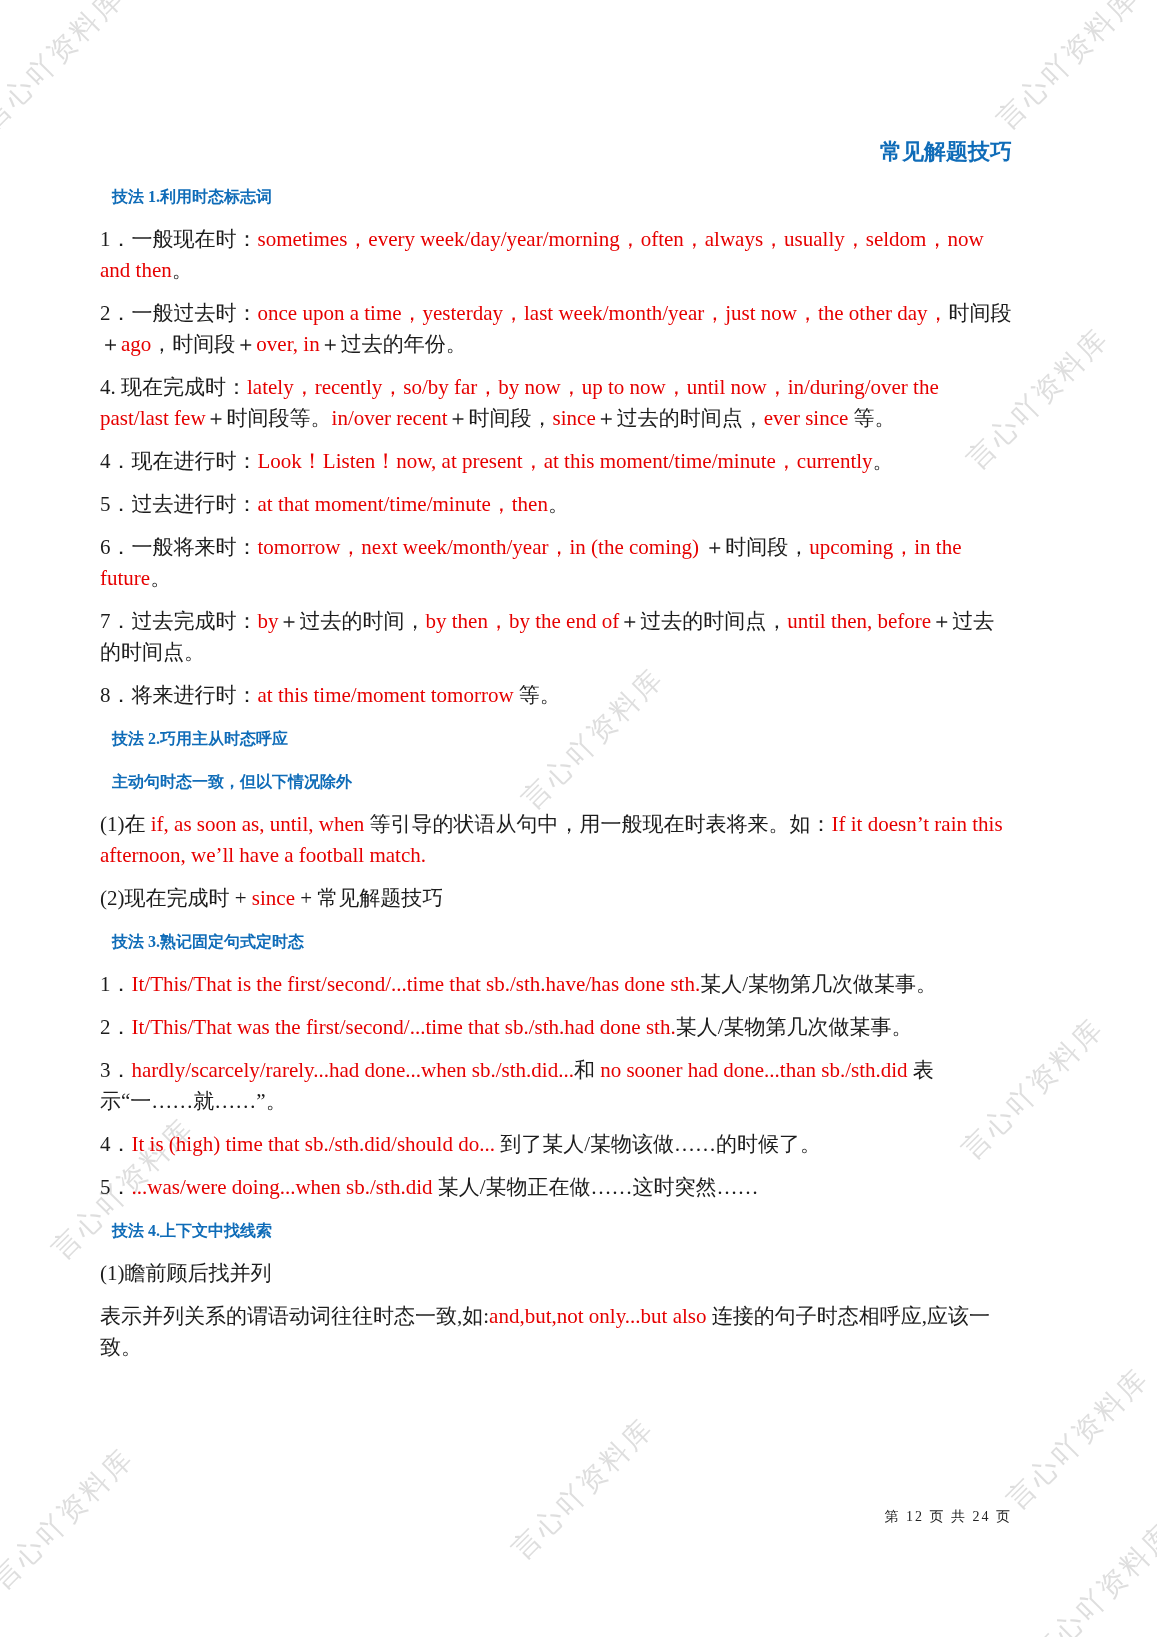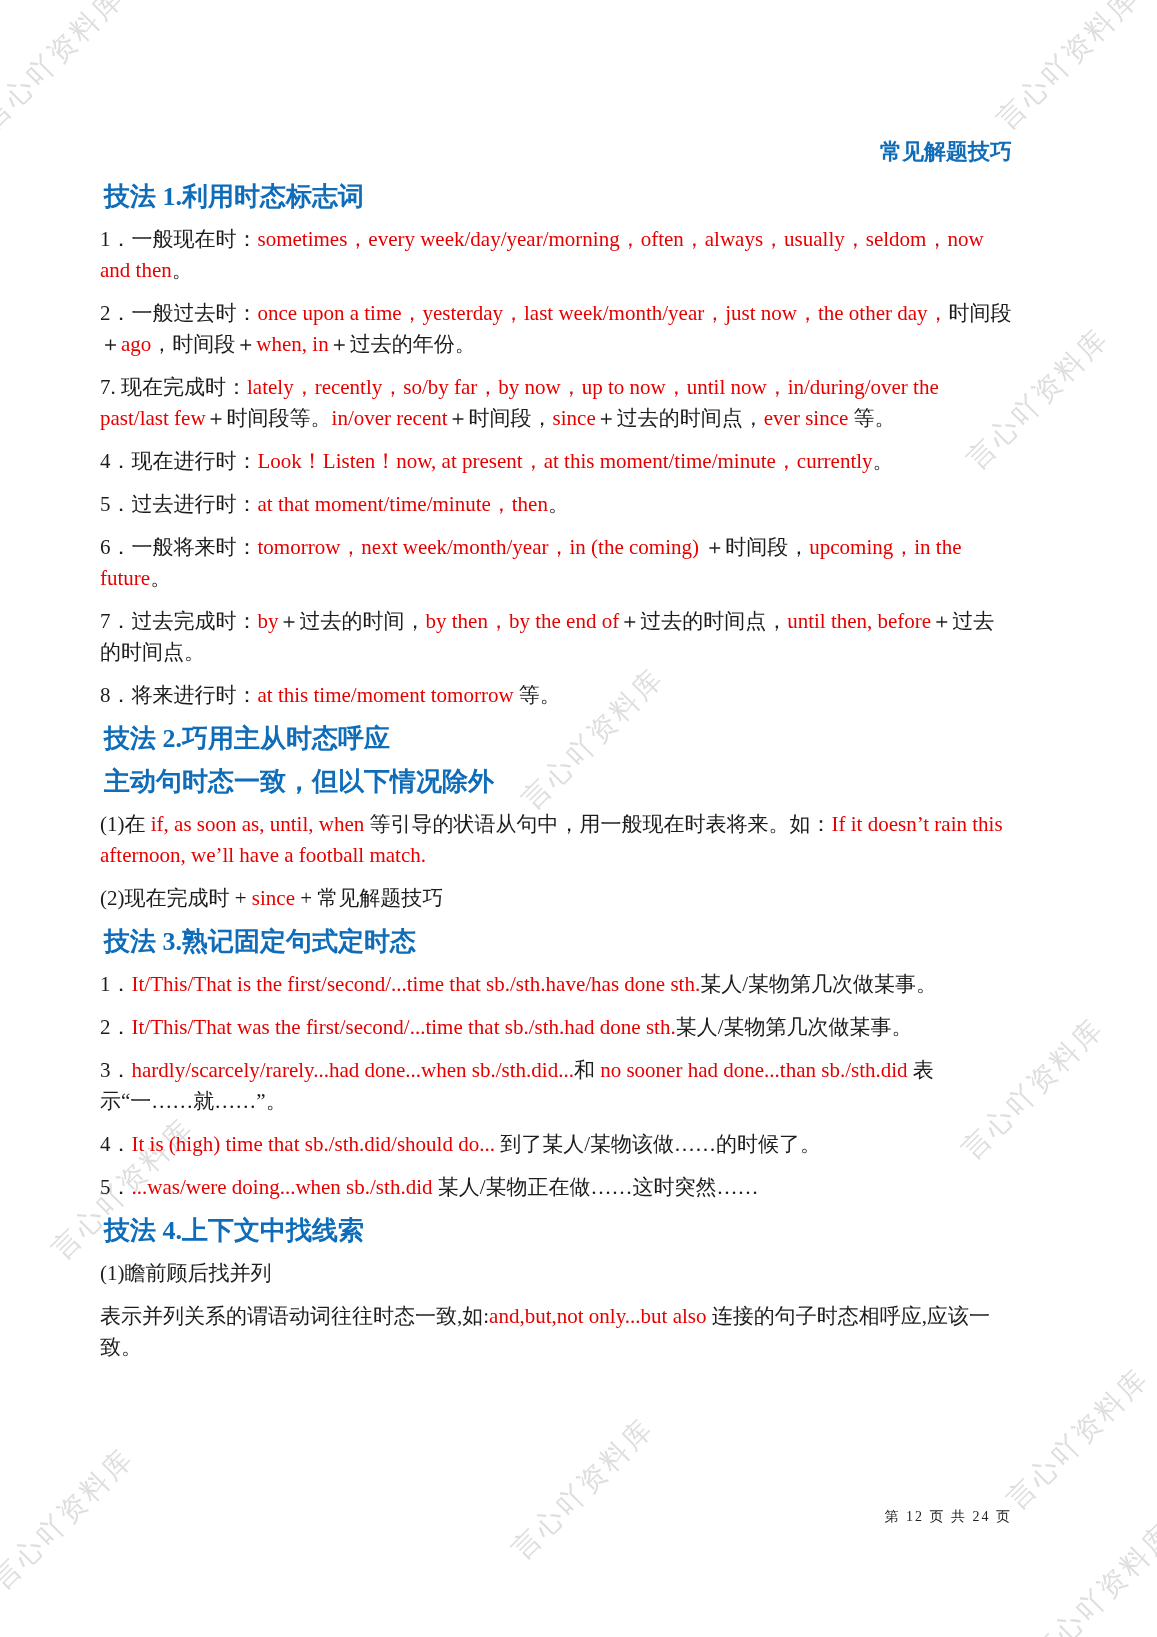--- a/index.html
+++ b/index.html
@@ -19,25 +19,25 @@
   }
   .title {
     text-align: right;
     font-size: 22px;
     line-height: 31px;
     font-weight: bold;
     color: #0f6cb8;
     margin: 0 0 14px 0;
   }
   .heading {
-    font-size: 26px;
+    font-size: 16px;
     line-height: 31px;
     font-weight: bold;
     color: #0f6cb8;
-    margin: 0 0 12px 4px;
+    margin: 0 0 12px 12px;
   }
   .para {
     font-size: 21px;
     line-height: 31px;
     margin: 0 0 12px 0;
     word-break: break-word;
   }
   .c-k { color: #1c1c1c; }
   .c-r { color: #e60000; }
   .c-b { color: #0f6cb8; }
@@ -83,22 +83,22 @@
 <div class="wm wm6">言心吖资料库</div>
 <div class="wm wm7">言心吖资料库</div>
 <div class="wm wm8">言心吖资料库</div>
 <div class="wm wm9">言心吖资料库</div>
 <div class="wm wm10">言心吖资料库</div>
 
 <div class="content" id="doc-content">
     <div class="title"><span class="c-b">常见解题技巧</span></div>
     <div class="heading"><span class="c-b">技法 1.利用时态标志词</span></div>
     <p class="para"><span class="c-k">1．一般现在时：</span><span class="c-r">sometimes，every week/day/year/morning，often，always，usually，seldom，now and then</span><span class="c-k">。</span></p>
-    <p class="para"><span class="c-k">2．一般过去时：</span><span class="c-r">once upon a time，yesterday，last week/month/year，just now，the other day，</span><span class="c-k">时间段＋</span><span class="c-r">ago</span><span class="c-k">，时间段＋</span><span class="c-r">when, in</span><span class="c-k">＋过去的年份。</span></p>
-    <p class="para"><span class="c-k">7. 现在完成时：</span><span class="c-r">lately，recently，so/by far，by now，up to now，until now，in/during/over the past/last few</span><span class="c-k">＋时间段等。</span><span class="c-r">in/over recent</span><span class="c-k">＋时间段，</span><span class="c-r">since</span><span class="c-k">＋过去的时间点，</span><span class="c-r">ever since</span><span class="c-k"> 等。</span></p>
+    <p class="para"><span class="c-k">2．一般过去时：</span><span class="c-r">once upon a time，yesterday，last week/month/year，just now，the other day，</span><span class="c-k">时间段＋</span><span class="c-r">ago</span><span class="c-k">，时间段＋</span><span class="c-r">over, in</span><span class="c-k">＋过去的年份。</span></p>
+    <p class="para"><span class="c-k">4. 现在完成时：</span><span class="c-r">lately，recently，so/by far，by now，up to now，until now，in/during/over the past/last few</span><span class="c-k">＋时间段等。</span><span class="c-r">in/over recent</span><span class="c-k">＋时间段，</span><span class="c-r">since</span><span class="c-k">＋过去的时间点，</span><span class="c-r">ever since</span><span class="c-k"> 等。</span></p>
     <p class="para"><span class="c-k">4．现在进行时：</span><span class="c-r">Look！Listen！now, at present，at this moment/time/minute，currently</span><span class="c-k">。</span></p>
     <p class="para"><span class="c-k">5．过去进行时：</span><span class="c-r">at that moment/time/minute，then</span><span class="c-k">。</span></p>
     <p class="para"><span class="c-k">6．一般将来时：</span><span class="c-r">tomorrow，next week/month/year，in (the coming) </span><span class="c-k">＋时间段，</span><span class="c-r">upcoming，in the future</span><span class="c-k">。</span></p>
     <p class="para"><span class="c-k">7．过去完成时：</span><span class="c-r">by</span><span class="c-k">＋过去的时间，</span><span class="c-r">by then，by the end of</span><span class="c-k">＋过去的时间点，</span><span class="c-r">until then, before</span><span class="c-k">＋过去的时间点。</span></p>
     <p class="para"><span class="c-k">8．将来进行时：</span><span class="c-r">at this time/moment tomorrow</span><span class="c-k"> 等。</span></p>
     <div class="heading"><span class="c-b">技法 2.巧用主从时态呼应</span></div>
     <div class="heading"><span class="c-b">主动句时态一致，但以下情况除外</span></div>
     <p class="para"><span class="c-k">(1)在 </span><span class="c-r">if, as soon as, until, when</span><span class="c-k"> 等引导的状语从句中，用一般现在时表将来。如：</span><span class="c-r">If it doesn’t rain this afternoon, we’ll have a football match.</span></p>
     <p class="para"><span class="c-k">(2)现在完成时 + </span><span class="c-r">since</span><span class="c-k"> + 常见解题技巧</span></p>
     <div class="heading"><span class="c-b">技法 3.熟记固定句式定时态</span></div>

